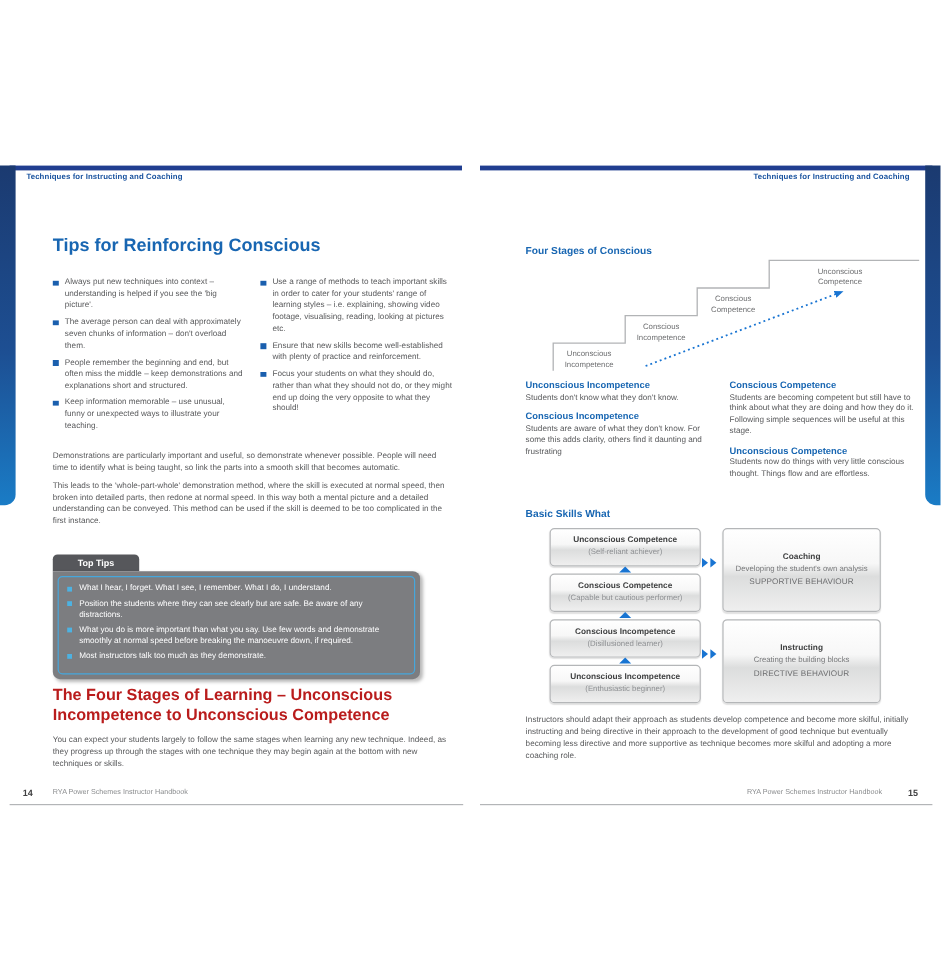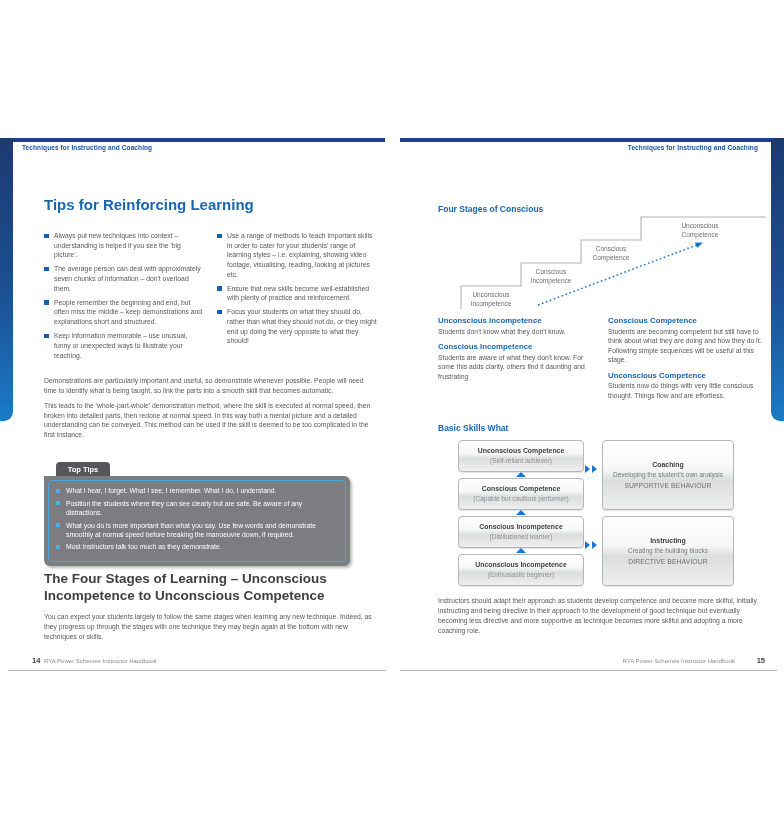--- a/index.html
+++ b/index.html
@@ -11,37 +11,37 @@
   .edgebar{position:absolute;top:138px;width:13px;height:283px;
            background:linear-gradient(180deg,#1b3a70 0%,#1d4f93 55%,#1a7cc6 100%);}
   .edgebar.left{left:0;border-radius:0 0 9px 0;}
   .edgebar.right{left:771px;border-radius:0 0 0 9px;}
   .runhead{position:absolute;top:144px;font-size:6.5px;font-weight:bold;color:#17519e;letter-spacing:.1px;}
   .footline{position:absolute;top:670px;height:1px;background:#b3b5b7;}
   .footnum{position:absolute;top:656px;font-size:7.5px;font-weight:bold;color:#414142;}
   .foottext{position:absolute;top:658px;font-size:6px;color:#8a8c8e;}
 
   h1.pagetitle{position:absolute;margin:0;font-size:15px;font-weight:bold;color:#1866b2;}
-  h2.sechead{position:absolute;margin:0;font-size:13.5px;font-weight:bold;color:#404040;line-height:1.28;}
+  h2.sechead{position:absolute;margin:0;font-size:13.5px;font-weight:bold;color:#b91c1c;line-height:1.28;}
   h3.bluemini{position:absolute;margin:0;font-size:8.5px;font-weight:bold;color:#1866b2;}
 
   p.body{font-size:6.8px;line-height:1.45;color:#58595b;margin:0 0 5px 0;}
 
   
   .bullets{position:absolute;left:44px;top:231px;width:334px;display:flex;gap:12px;}
   .bullets .col{flex:1;}
   ul.sq{list-style:none;margin:0;padding:0;}
   ul.sq li{position:relative;padding-left:10px;font-size:6.8px;line-height:1.42;color:#58595b;margin-bottom:4.5px;}
   ul.sq li::before{content:"";position:absolute;left:0;top:2.5px;width:4.5px;height:4.5px;background:#1a5fae;}
 
   .paras{position:absolute;left:44px;top:376px;width:332px;}
 
   .toptips{position:absolute;left:44px;top:462px;width:306px;}
-  .toptips .tab{width:54px;height:14px;background:#56575b;border-radius:4px 4px 0 0;
-                color:#fff;font-size:7.5px;font-weight:bold;display:flex;align-items:center;justify-content:center;margin-left:12px;}
+  .toptips .tab{width:72px;height:14px;background:#56575b;border-radius:4px 4px 0 0;
+                color:#fff;font-size:7.5px;font-weight:bold;display:flex;align-items:center;justify-content:center;}
   .toptips .boxout{background:#7c7d80;border-radius:0 6px 6px 6px;padding:4px;
                    box-shadow:2px 2px 3px rgba(0,0,0,0.28);}
   .toptips .boxin{border:1px solid #46a7dc;border-radius:4px;padding:5px 8px 6px 6px;}
   ul.tips{list-style:none;margin:0;padding:0;}
   ul.tips li{position:relative;padding-left:11px;font-size:6.8px;line-height:1.35;color:#ffffff;margin-bottom:3.5px;}
   ul.tips li::before{content:"";position:absolute;left:1px;top:2.5px;width:4px;height:4px;background:#4db2e2;}
 
   .secpara{position:absolute;left:44px;top:612px;width:332px;}
 
   
@@ -75,21 +75,21 @@
 </style>
 </head>
 <body>
 
 <div class="canvas">
 
   <div class="topbar" style="left:8px;top:138px;width:377px;"></div>
   <div class="edgebar left"></div>
   <div class="runhead" style="left:22px;">Techniques for Instructing and Coaching</div>
 
-  <h1 class="pagetitle" style="left:44px;top:196px;">Tips for Reinforcing Learning</h1>
+  <h1 class="pagetitle" style="left:44px;top:196px;">Tips for Reinforcing Conscious</h1>
 
   <div class="bullets">
     <div class="col">
       <ul class="sq">
         <li>Always put new techniques into context – understanding is helped if you see the 'big picture'.</li>
         <li>The average person can deal with approximately seven chunks of information – don't overload them.</li>
         <li>People remember the beginning and end, but often miss the middle – keep demonstrations and explanations short and structured.</li>
         <li>Keep information memorable – use unusual, funny or unexpected ways to illustrate your teaching.</li>
       </ul>
     </div>
@@ -119,21 +119,21 @@
         </ul>
       </div>
     </div>
   </div>
 
   <h2 class="sechead" style="left:44px;top:570px;width:332px;">The Four Stages of Learning – Unconscious Incompetence to Unconscious Competence</h2>
   <div class="secpara">
     <p class="body">You can expect your students largely to follow the same stages when learning any new technique. Indeed, as they progress up through the stages with one technique they may begin again at the bottom with new techniques or skills.</p>
   </div>
 
-  <div class="footnum" style="left:32px;">14</div>
+  <div class="footnum" style="left:19px;">14</div>
   <div class="foottext" style="left:44px;">RYA Power Schemes Instructor Handbook</div>
   <div class="footline" style="left:8px;width:378px;"></div>
 
   <div class="topbar" style="left:400px;top:138px;width:377px;"></div>
   <div class="edgebar right"></div>
   <div class="runhead" style="left:400px;width:358px;text-align:right;">Techniques for Instructing and Coaching</div>
 
   <h3 class="bluemini" style="left:438px;top:204px;">Four Stages of Conscious</h3>
 
   <svg class="stairs" width="322" height="102" viewBox="0 0 322 102">

